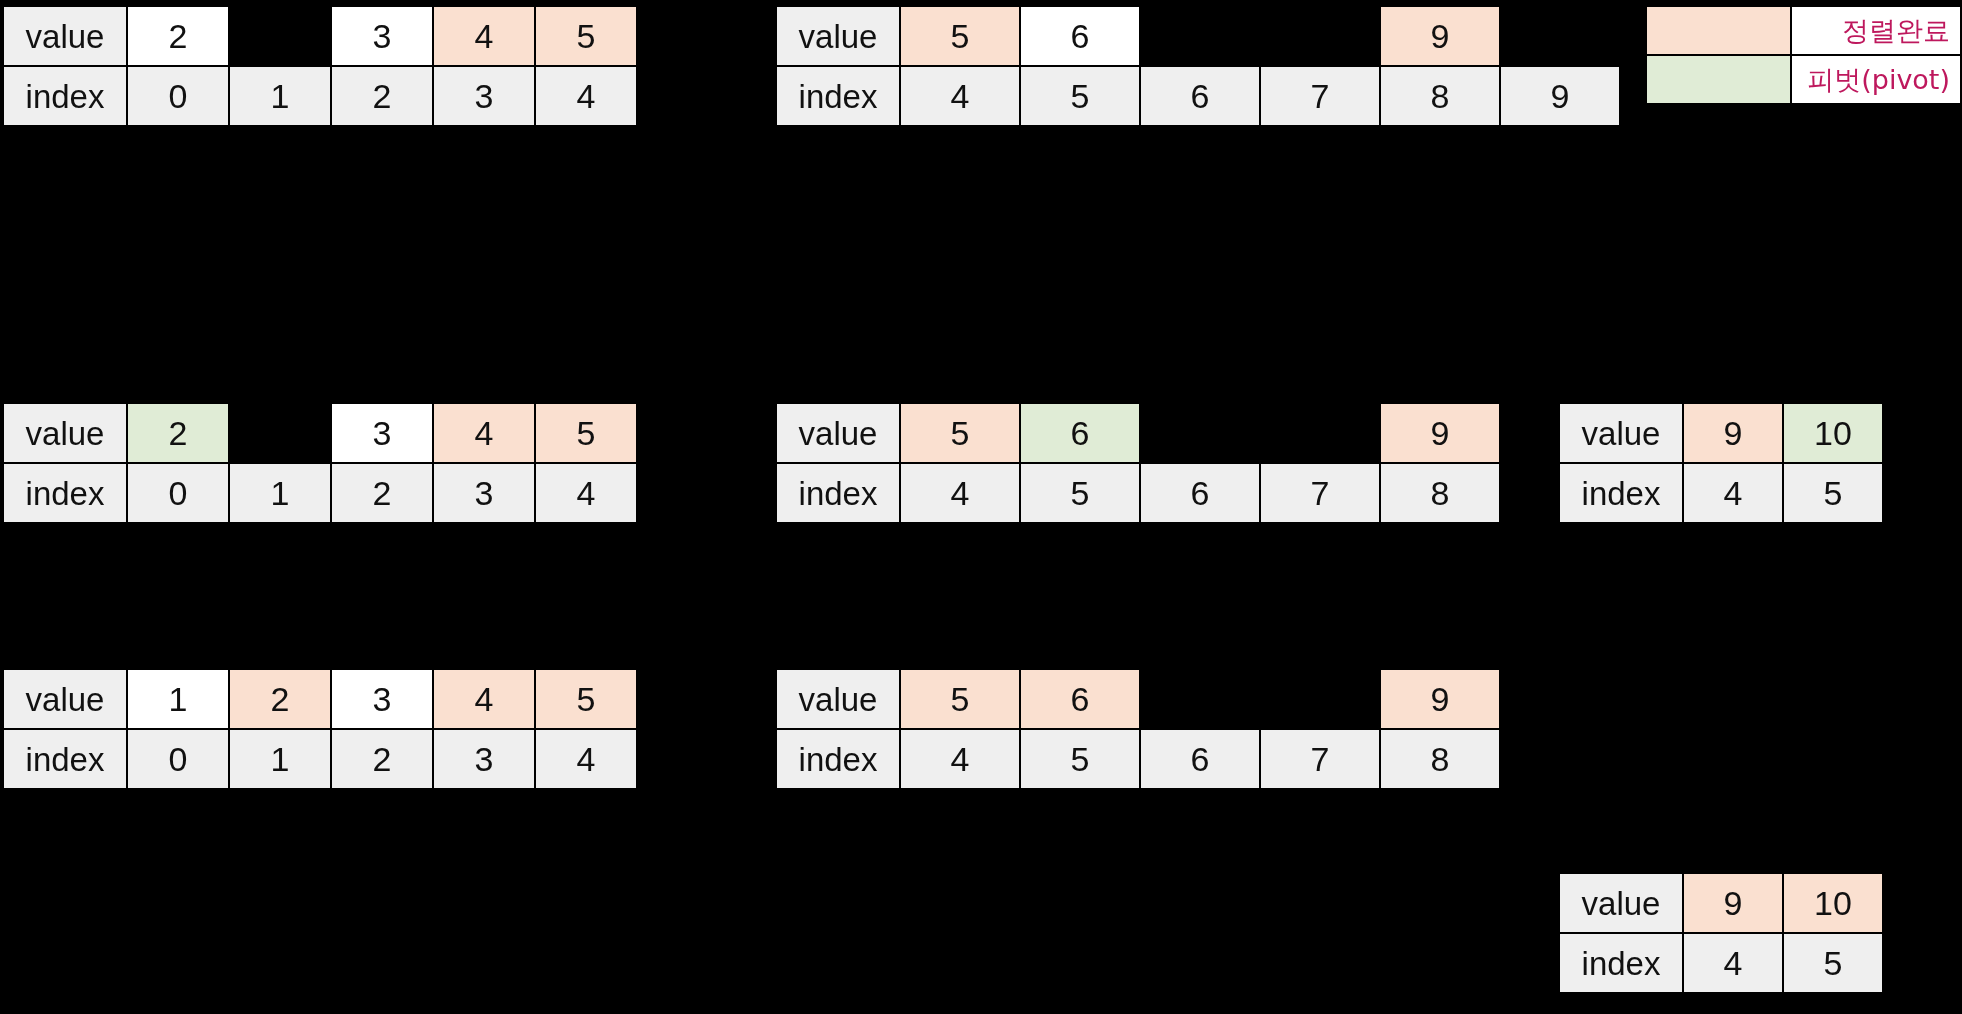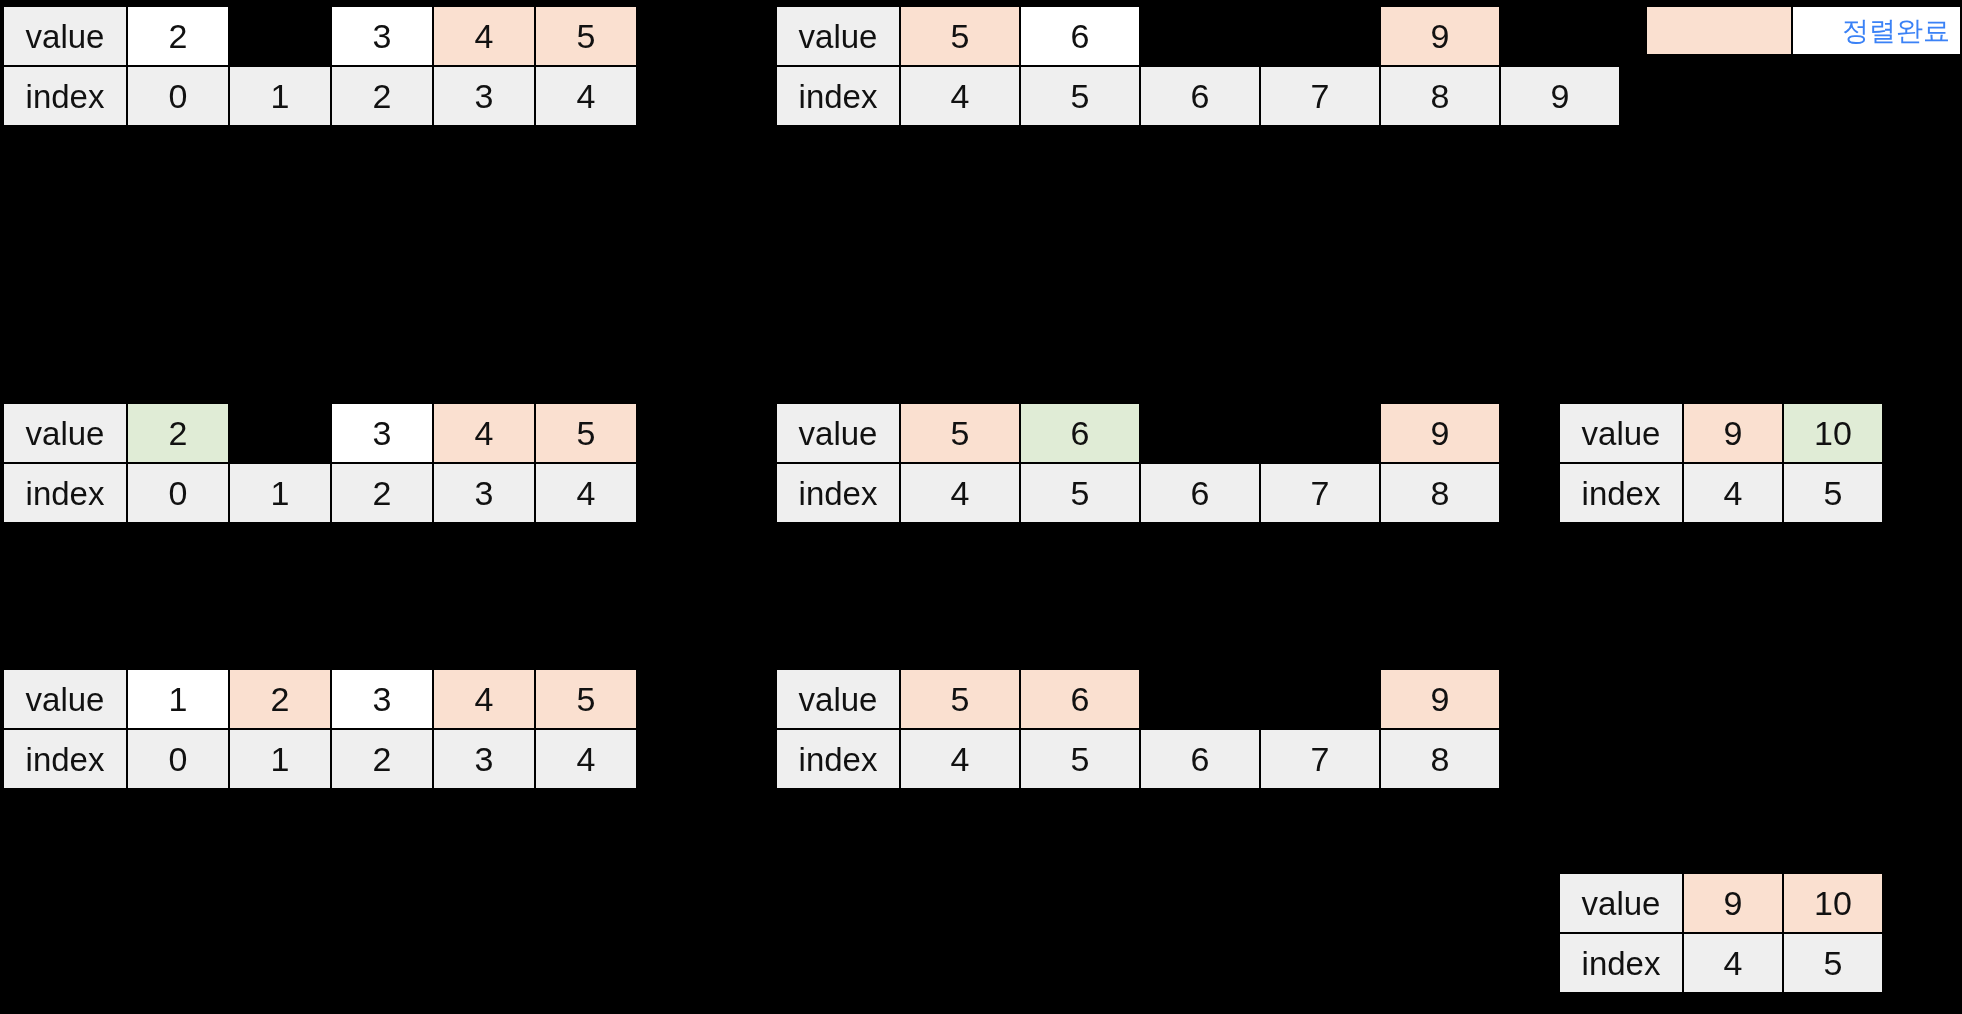--- a/index.html
+++ b/index.html
@@ -65,21 +65,21 @@
     border: 2px solid #000000;
     padding: 0;
     vertical-align: middle;
   }
   .legend td.swatch { width: 148px; }
   .legend td.swatch.sorted { background: #fae0d0; }
   .legend td.swatch.pivot  { background: #e0ecd6; }
   .legend td.legend-label {
     width: 160px;
     background: #ffffff;
-    color: #3b82f6;
+    color: #be185d;
     font-size: 27px;
     text-align: right;
     padding-right: 10px;
     font-family: "DejaVu Sans", sans-serif;
   }
 
   
   #tbl-r1-left   { left: 2px;    top: 5px;   }
   #tbl-r1-mid    { left: 775px;  top: 5px;   }
   #legend-box    { left: 1645px; top: 5px;   }
@@ -139,20 +139,24 @@
       </tr>
     </tbody>
   </table>
 
 <table class="legend" id="legend-box">
     <tbody>
       <tr>
         <td class="swatch sorted"></td>
         <td class="legend-label">정렬완료</td>
       </tr>
+      <tr>
+        <td class="swatch pivot"></td>
+        <td class="legend-label">피벗(pivot)</td>
+      </tr>
     </tbody>
   </table>
 
 <table class="array-table" id="tbl-r2-left">
     <tbody>
       <tr>
         <td class="rowlabel">value</td>
         <td class="v-pivot" style="width: 100px;">2</td>
         <td class="v-empty" style="width: 100px;"></td>
         <td class="v-plain" style="width: 100px;">3</td>

